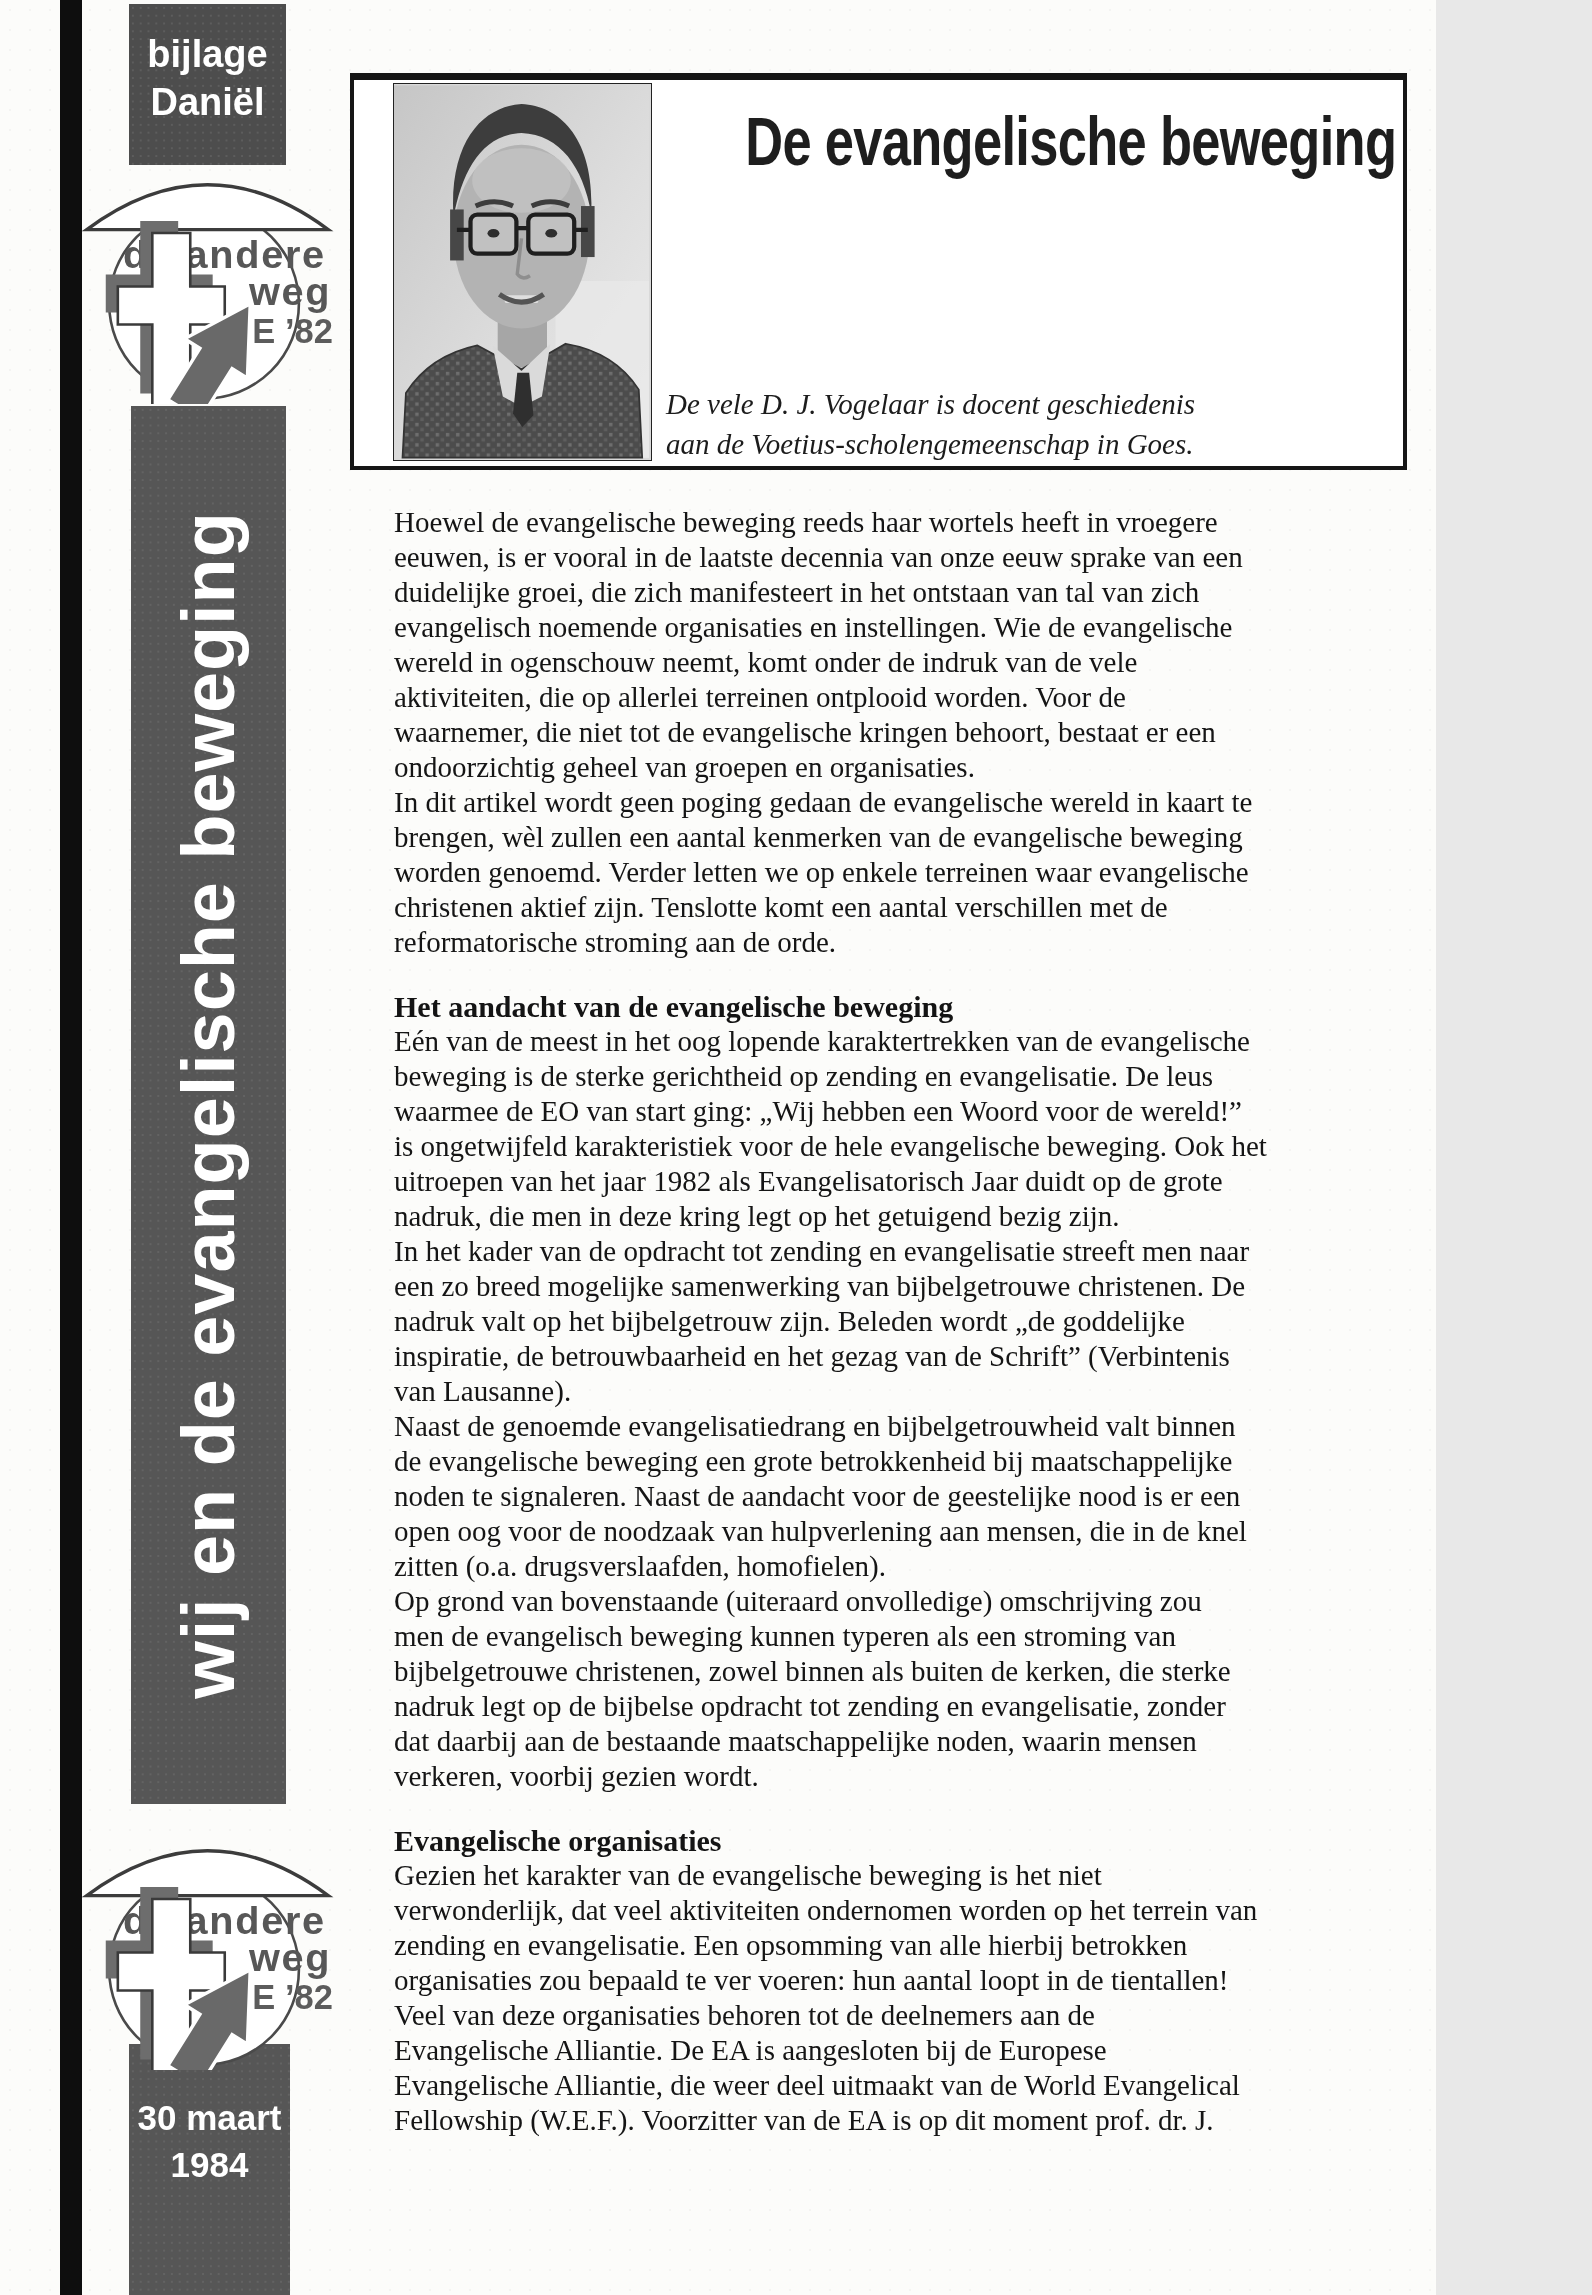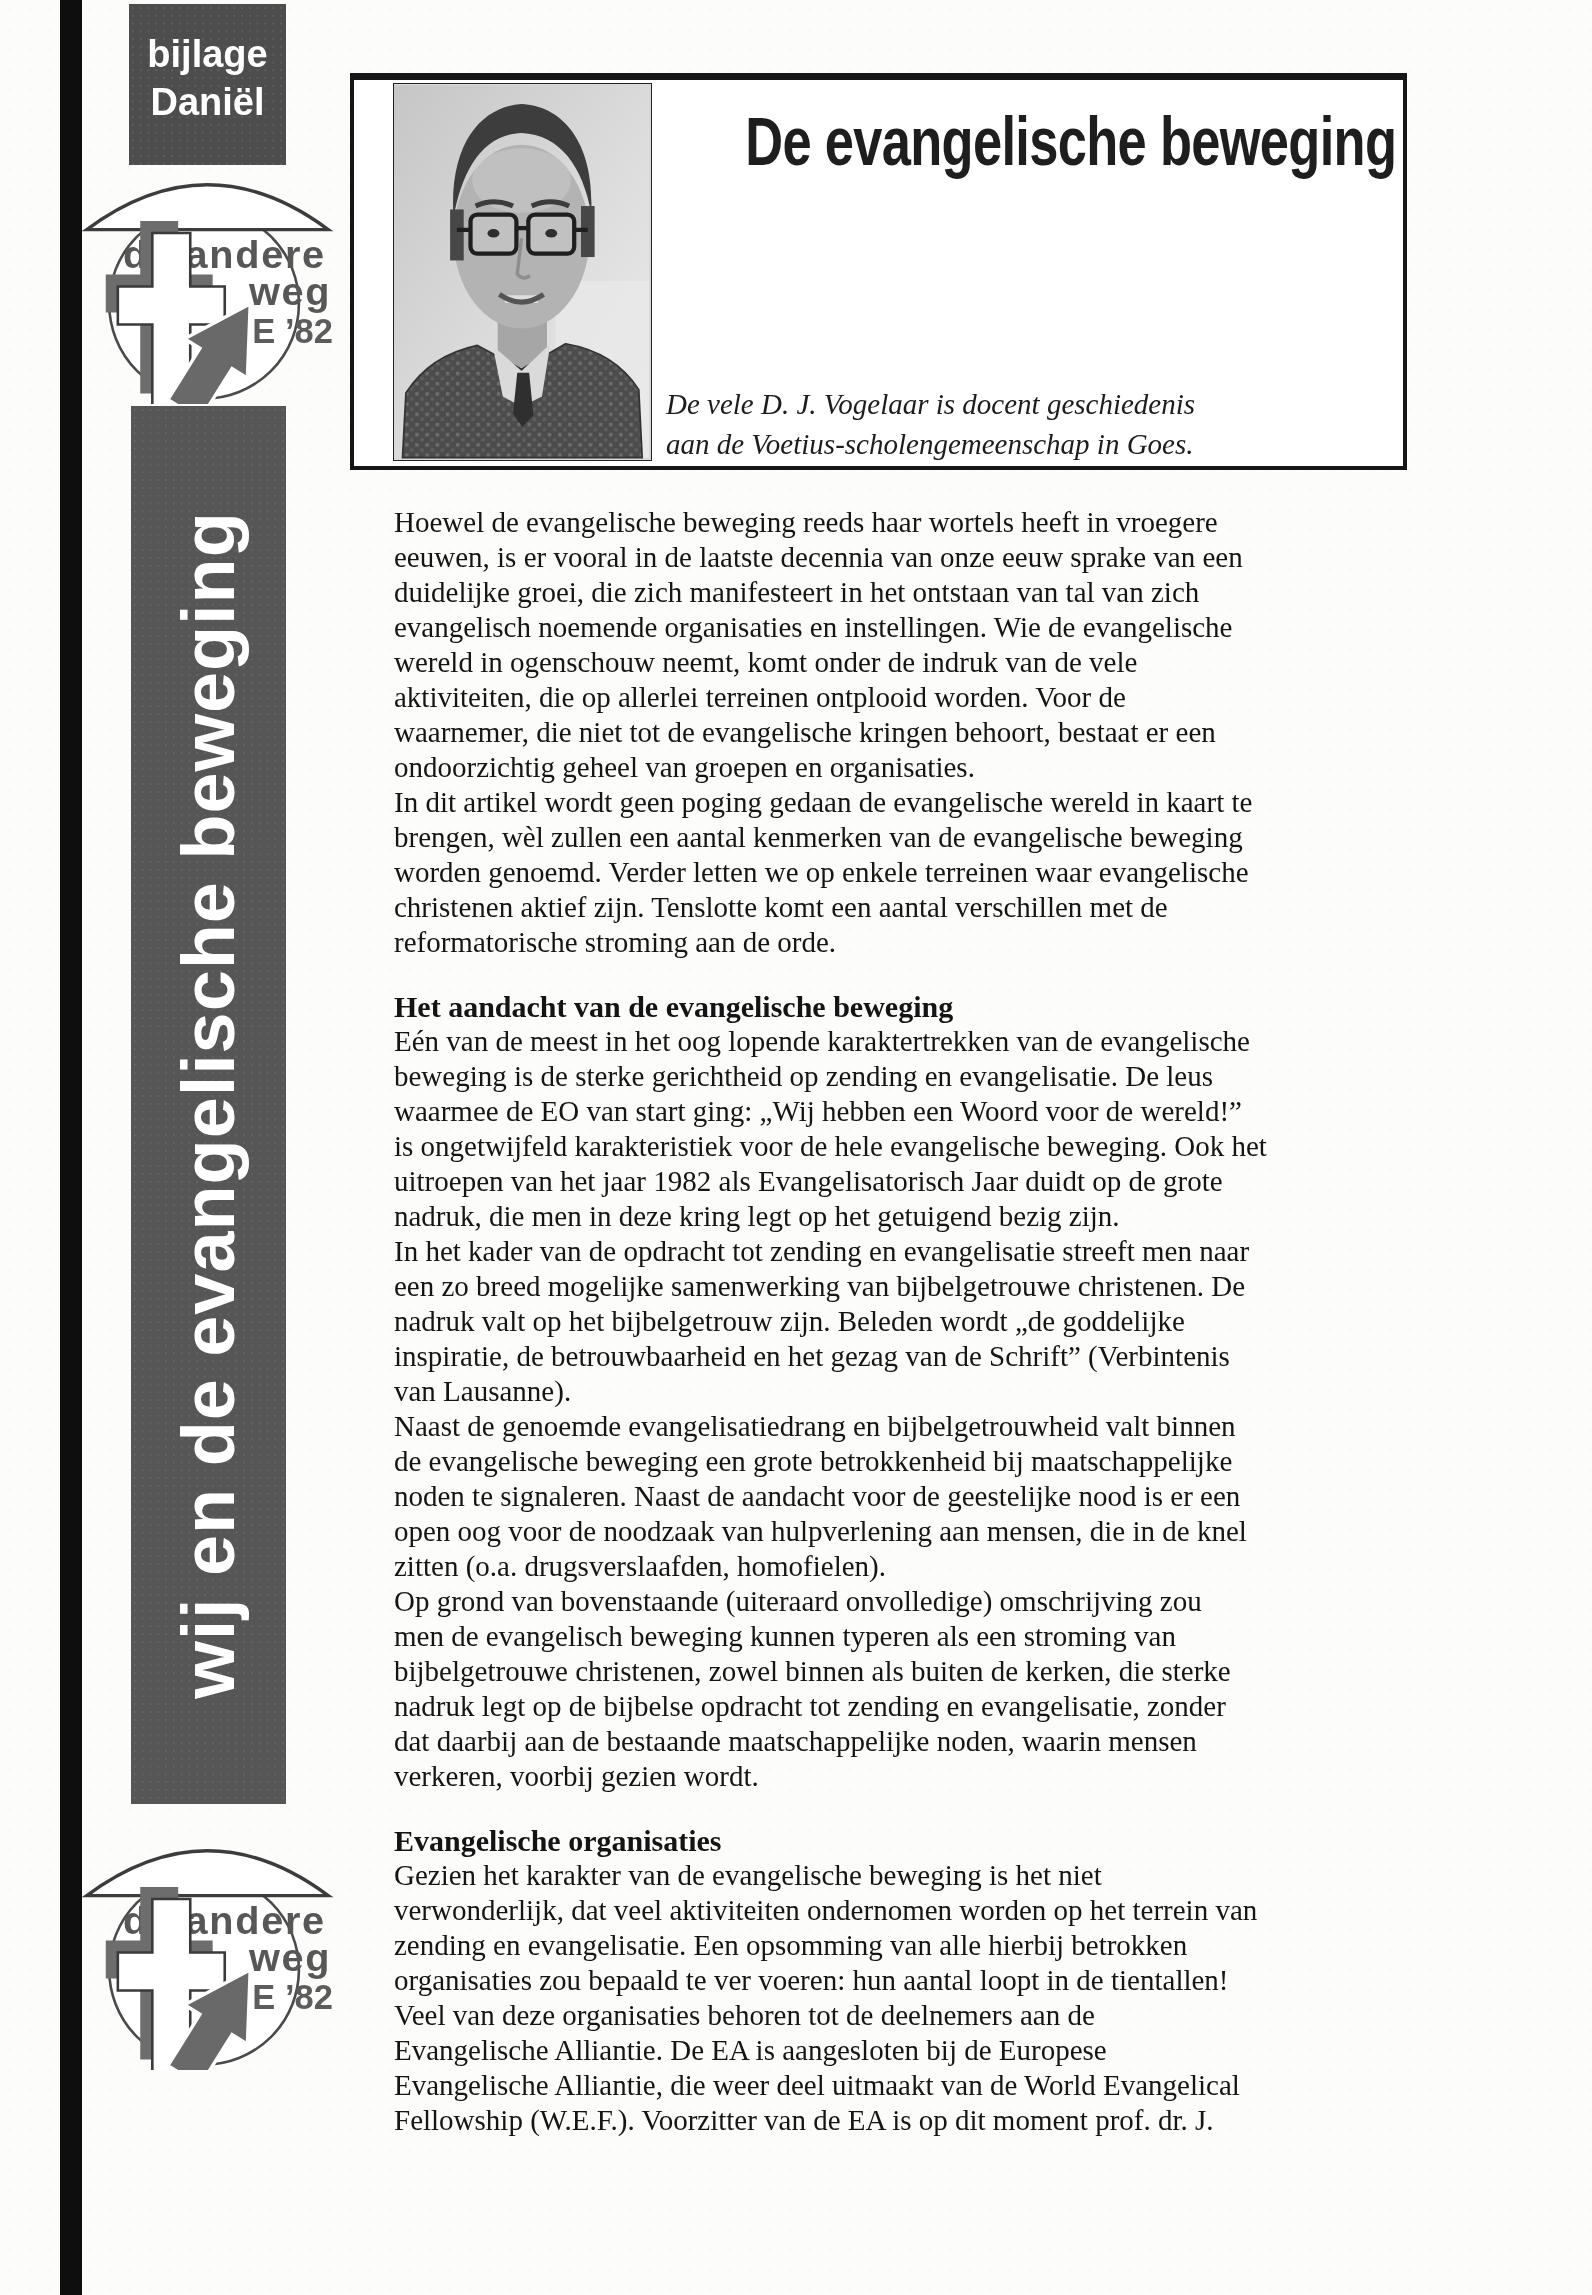--- a/index.html
+++ b/index.html
@@ -1,18 +1,18 @@
 <!DOCTYPE html>
 <html style="font-size:14px"><head>
 <meta charset="utf-8">
 <style>
   html,body{margin:0;padding:0;background:#e8e8e8;}
   .page{
     position:relative;
-    width:1592px;height:2295px;
+    width:1436px;height:2295px;
     background:#fcfcfa;
     background-image:radial-gradient(rgba(0,0,0,.03) 0.9px, transparent 1.2px);
     background-size:20px 20px;
     overflow:hidden;
     font-family:"Liberation Serif", serif;
     color:#161616;
   }
   
   .scan-strip{
     position:absolute;left:60px;top:0;width:22.4px;height:2295px;
@@ -95,20 +95,22 @@
 
   <div class="supplement-box">
     <div>bijlage</div>
     <div>Daniël</div>
   </div>
 
   <div class="vbanner gray-banner">
     <div class="vtext">wij en de evangelische beweging</div>
   </div>
 
+  <div class="date-banner gray-banner">30 maart
+1984</div>
 
   <div class="logo-box logo-top">
     <svg width="269" height="266" viewBox="0 0 312 308">
       <circle cx="152" cy="192" r="110" fill="#ffffff" stroke="#4a4a4a" stroke-width="3"></circle>
       <path d="M16,106 Q156,2 296,106 Z" fill="#ffffff" stroke="#3c3c3c" stroke-width="4"></path>
       <text class="logo-text" x="58" y="150" font-size="46" letter-spacing="2" fill="#575757">de andere</text>
       <text class="logo-text" x="204" y="194" font-size="46" letter-spacing="2" fill="#575757">weg</text>
       <path d="M40,82 H84 V144 H124 V188 H84 V282 H40 V188 H0 V144 H40 Z" transform="translate(38,14)" fill="#6d6d6d"></path>
       <path d="M40,82 H84 V144 H124 V188 H84 V282 H40 V188 H0 V144 H40 Z" transform="translate(52,28)" fill="#ffffff" stroke="#3a3a3a" stroke-width="3"></path>
       <g transform="translate(158,168) rotate(32)">

